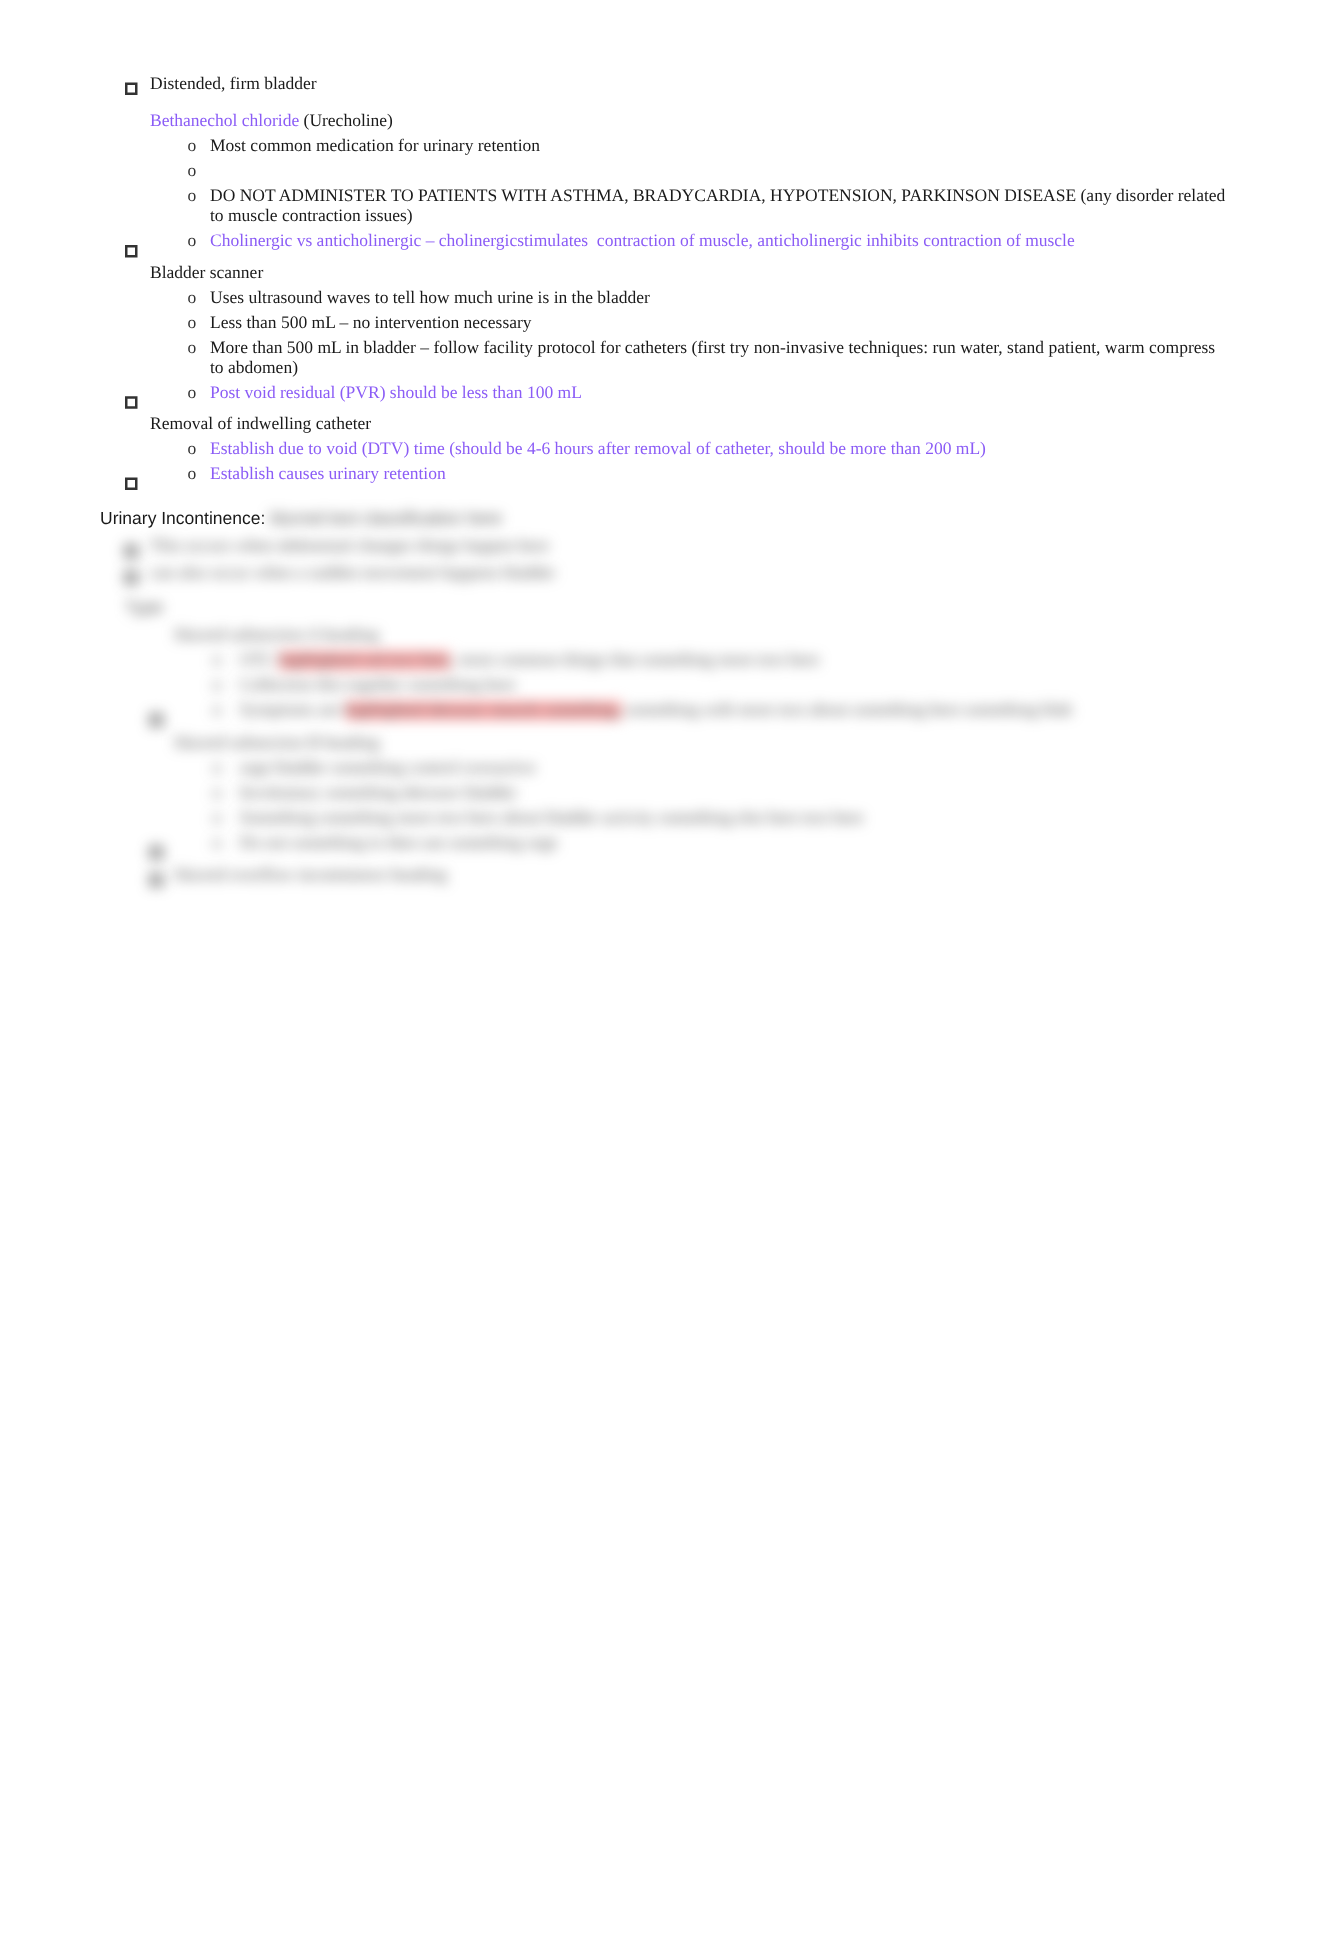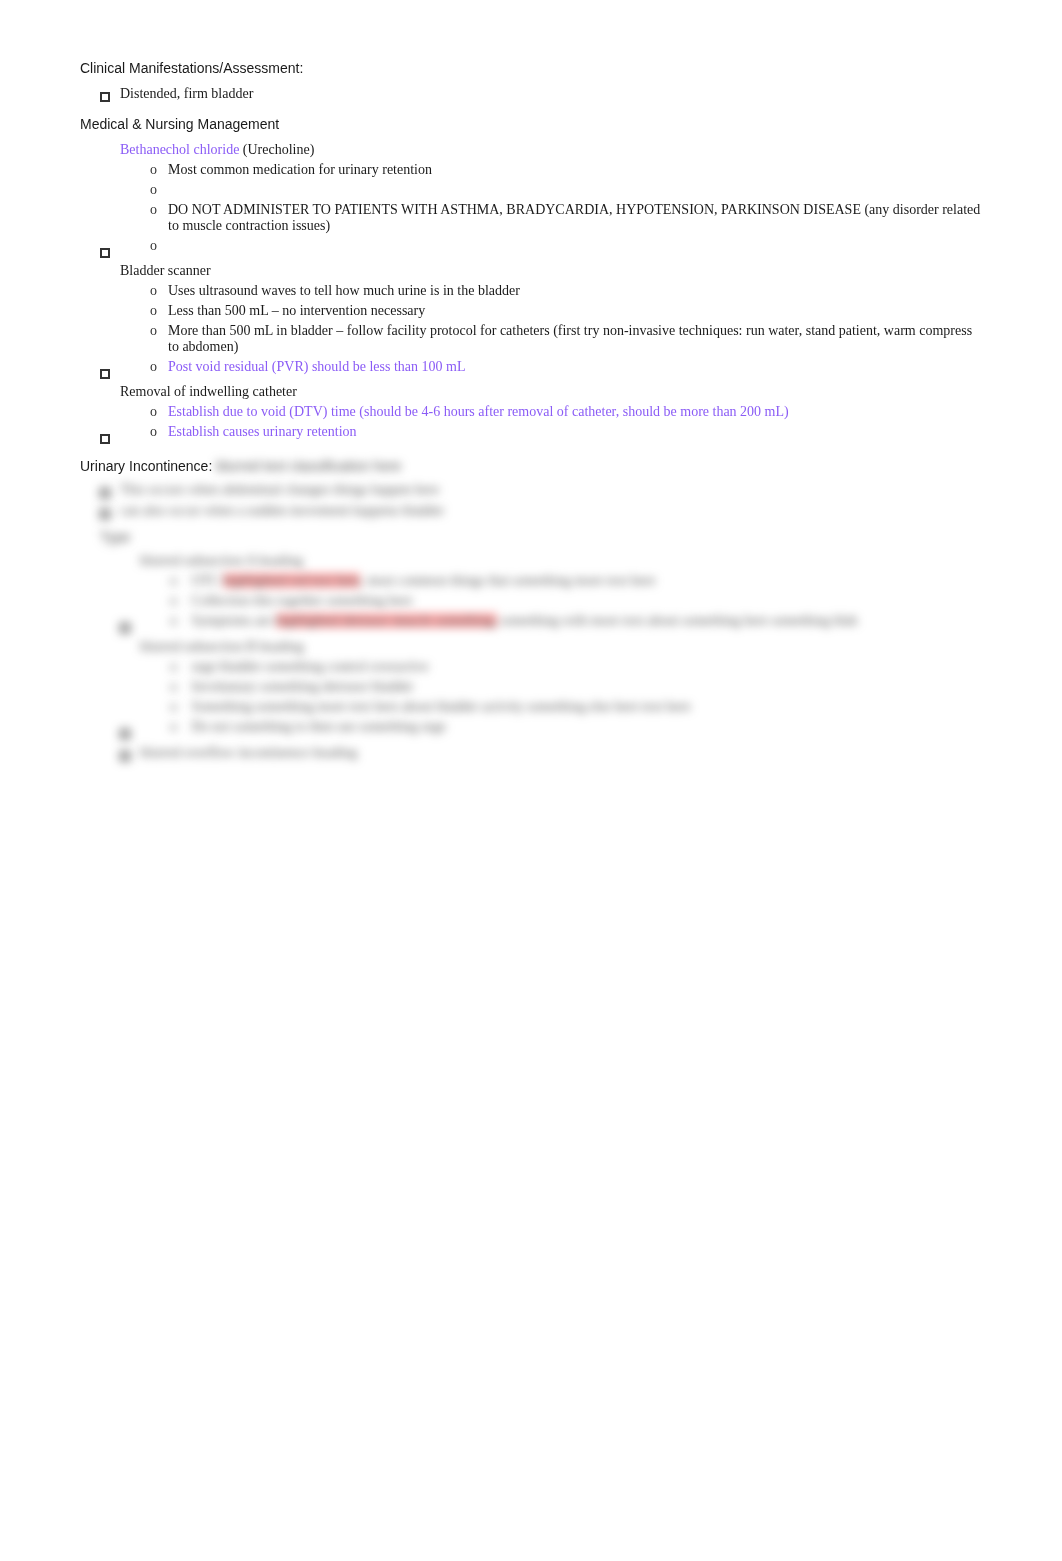--- a/index.html
+++ b/index.html
@@ -72,31 +72,29 @@
       pointer-events: none;
       user-select: none;
     }
   </style>
 </head>
 <body>
 
 <div>
 
   <div class="section-gap">
-    <p class="section-heading">Clinical Manifestations/Assessment:</p>
     <ul class="bullet-list">
       <li>
         <span class="bullet-square"></span>
         <span>Distended, firm bladder</span>
       </li>
     </ul>
   </div>
 
   <div class="section-gap">
-    <p class="section-heading">Medical &amp; Nursing Management</p>
 
     <ul class="bullet-list">
 
       <li>
         <span class="bullet-square"></span>
         <div>
           <span class="inline-red">Bethanechol chloride</span><span> (Urecholine)</span>
           <ul class="sub-list">
             <li>
               <span class="sub-marker">o</span>
@@ -104,20 +102,21 @@
             </li>
             <li>
               <span class="sub-marker">o</span>
             </li>
             <li>
               <span class="sub-marker">o</span>
               <span>DO NOT ADMINISTER TO PATIENTS WITH ASTHMA, BRADYCARDIA, HYPOTENSION, PARKINSON DISEASE (any disorder related to muscle contraction issues)</span>
             </li>
             <li>
               <span class="sub-marker">o</span>
+              <span class="inline-red">Cholinergic vs anticholinergic – cholinergicstimulates&nbsp; contraction of muscle, anticholinergic inhibits contraction of muscle</span>
             </li>
           </ul>
         </div>
       </li>
 
       <li>
         <span class="bullet-square"></span>
         <div>
           <span>Bladder scanner</span>
           <ul class="sub-list">

